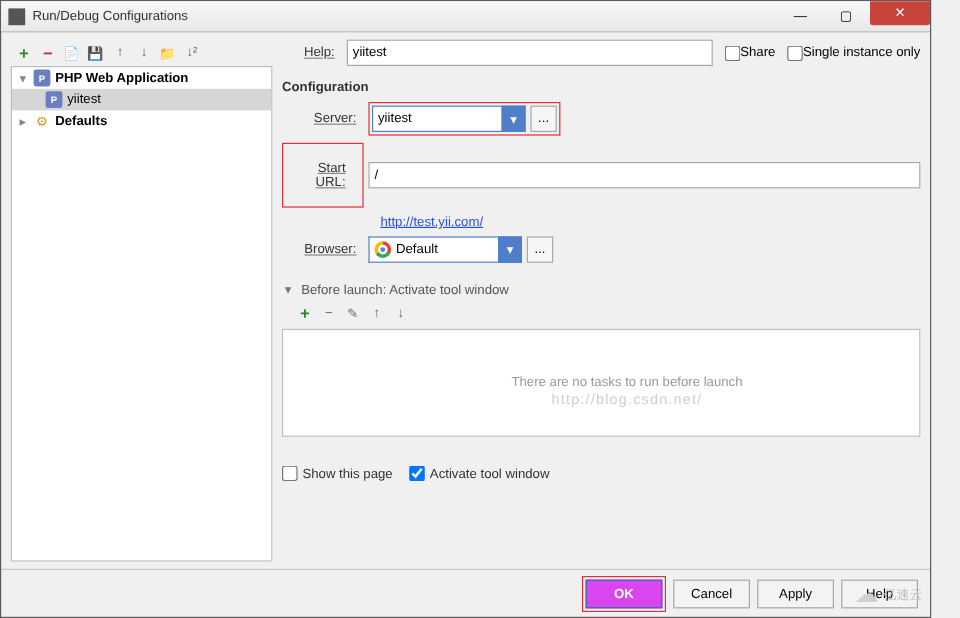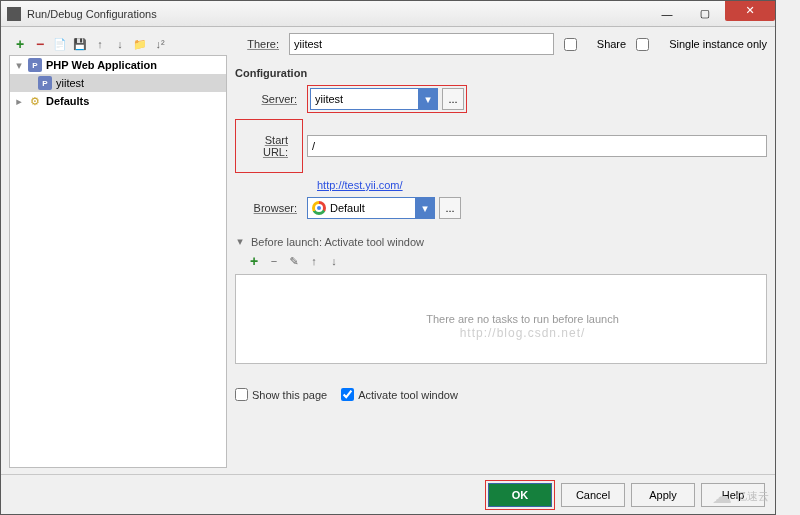--- a/index.html
+++ b/index.html
@@ -23,21 +23,21 @@
 .tw{width:10px;color:#888;text-align:center;}
 .ticon2{width:14px;height:14px;display:inline-flex;align-items:center;justify-content:center;}
 .php-icon{background:#6b7fbf;color:#fff;font-size:8px;font-weight:bold;border-radius:2px;padding:0 1px;}
 .gear{color:#c9a227;}
 .right{flex:1;display:flex;flex-direction:column;}
 .row{display:flex;align-items:center;margin-bottom:6px;}
 .lbl{text-align:right;color:#333;padding-right:10px;}
 .lbl.u{text-decoration:underline; text-decoration-color:#888;}
 .name-row .lbl{width:54px;}
 .name-row input{flex:1;height:22px;border:1px solid #a8a8a8;padding:0 4px;background:#fff;}
-.chk{display:flex;align-items:center;gap:20px;margin-left:10px;}
+.chk{display:flex;align-items:center;gap:0;margin-left:10px;}
 .chk input{width:13px;height:13px;}
 .section-title{color:#333;margin:6px 0 6px 0;font-weight:bold;}
 .form-row{display:flex;align-items:center;margin-bottom:6px;}
 .form-row .lbl{width:72px;}
 .redbox{border:1px solid #d33; padding:2px; display:flex; align-items:center; gap:4px;}
 .combo{display:flex;height:22px;}
 .combo .cval{width:108px;border:1px solid #4f7fc9;border-right:none;background:#fff;display:flex;align-items:center;padding:0 4px;}
 .combo .carrow{width:20px;background:#4f7fc9;color:#fff;display:flex;align-items:center;justify-content:center;border:1px solid #4f7fc9;}
 .dotbtn{width:22px;height:22px;border:1px solid #a8a8a8;background:#f6f6f6;display:flex;align-items:center;justify-content:center;cursor:pointer;}
 .txt{height:22px;border:1px solid #a8a8a8;background:#fff;padding:0 4px; width:460px;}
@@ -46,21 +46,21 @@
 .chrome::after{content:"";position:absolute;inset:3px;border-radius:50%;background:#4285f4;border:2px solid #fff;}
 .bl-head{display:flex;align-items:center;gap:6px;margin-top:10px;color:#555;}
 .bl-head .tw{color:#777;}
 .bl-toolbar{display:flex;gap:2px;margin:4px 0 4px 10px;}
 .tasks{flex:0 0 90px;border:1px solid #bdbdbd;background:#fff;display:flex;align-items:center;justify-content:center;color:#999;position:relative;padding-left:43px;}
 .watermark{position:absolute;color:#cfcfcf;font-size:12px;letter-spacing:1px;top:58%;}
 .opts{display:flex;gap:14px;margin-top:24px;}
 .opts label{display:flex;align-items:center;gap:4px;color:#333;}
 .footer{height:40px;border-top:1px solid #c8c8c8;display:flex;align-items:center;justify-content:flex-end;padding:0 10px;gap:6px;}
 .btn{height:24px;min-width:64px;border:1px solid #a8a8a8;background:#f3f3f3;padding:0 10px;cursor:pointer;}
-.btn.primary{background:#15803d;color:#fff;border-color:#3a64a8;font-weight:bold;}
+.btn.primary{background:#d946ef;color:#fff;border-color:#3a64a8;font-weight:bold;}
 .btn-red-wrap{border:1px solid #d33;padding:2px;display:inline-flex;}
 .wm-logo{position:absolute;right:6px;bottom:6px;color:#bfbfbf;font-size:11px;display:flex;align-items:center;gap:4px;}
 .wm-logo .cloud{font-size:20px;color:#d0d0d0;}
 </style>
 </head>
 <body>
 
 <div class="window">
   <div class="titlebar">
     <span class="ticon"></span>
@@ -95,21 +95,21 @@
         <div class="tree-row">
           <span class="tw">▸</span>
           <span class="ticon2 gear">⚙</span>
           <b>Defaults</b>
         </div>
       </div>
     </div>
 
     <div class="right">
       <div class="row name-row">
-        <span class="lbl u">There:</span>
+        <span class="lbl u">Help:</span>
         <input type="text" value="yiitest" style="">
         <label class="chk">
             <input type="checkbox" style="">
             <span>Share</span>
           </label>
         <label class="chk">
             <input type="checkbox" style="">
             <span>Single instance only</span>
           </label>
       </div>

